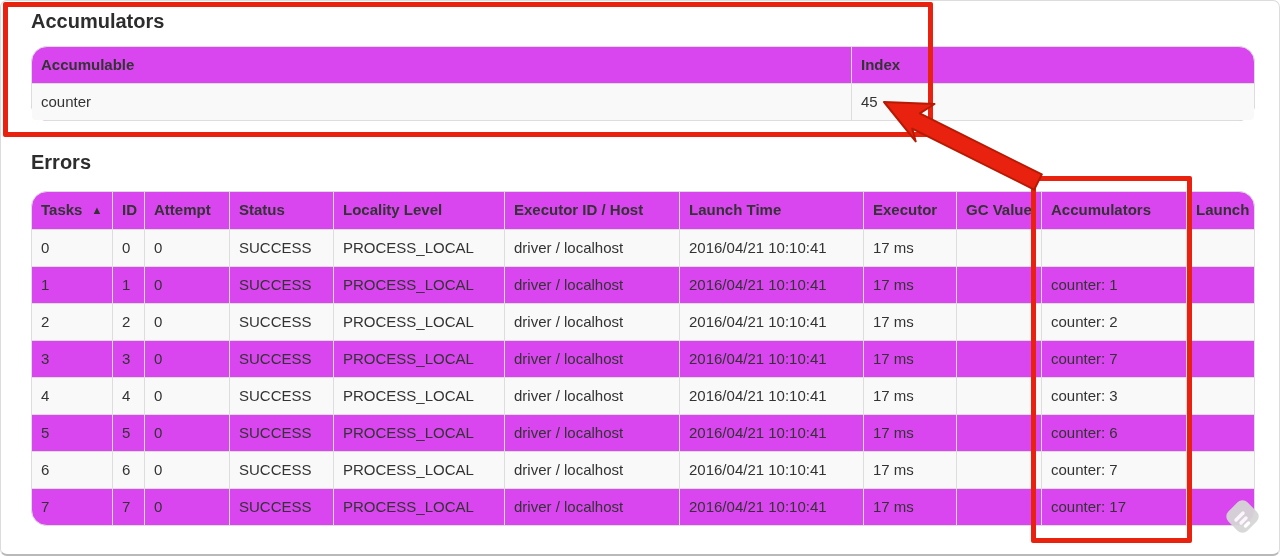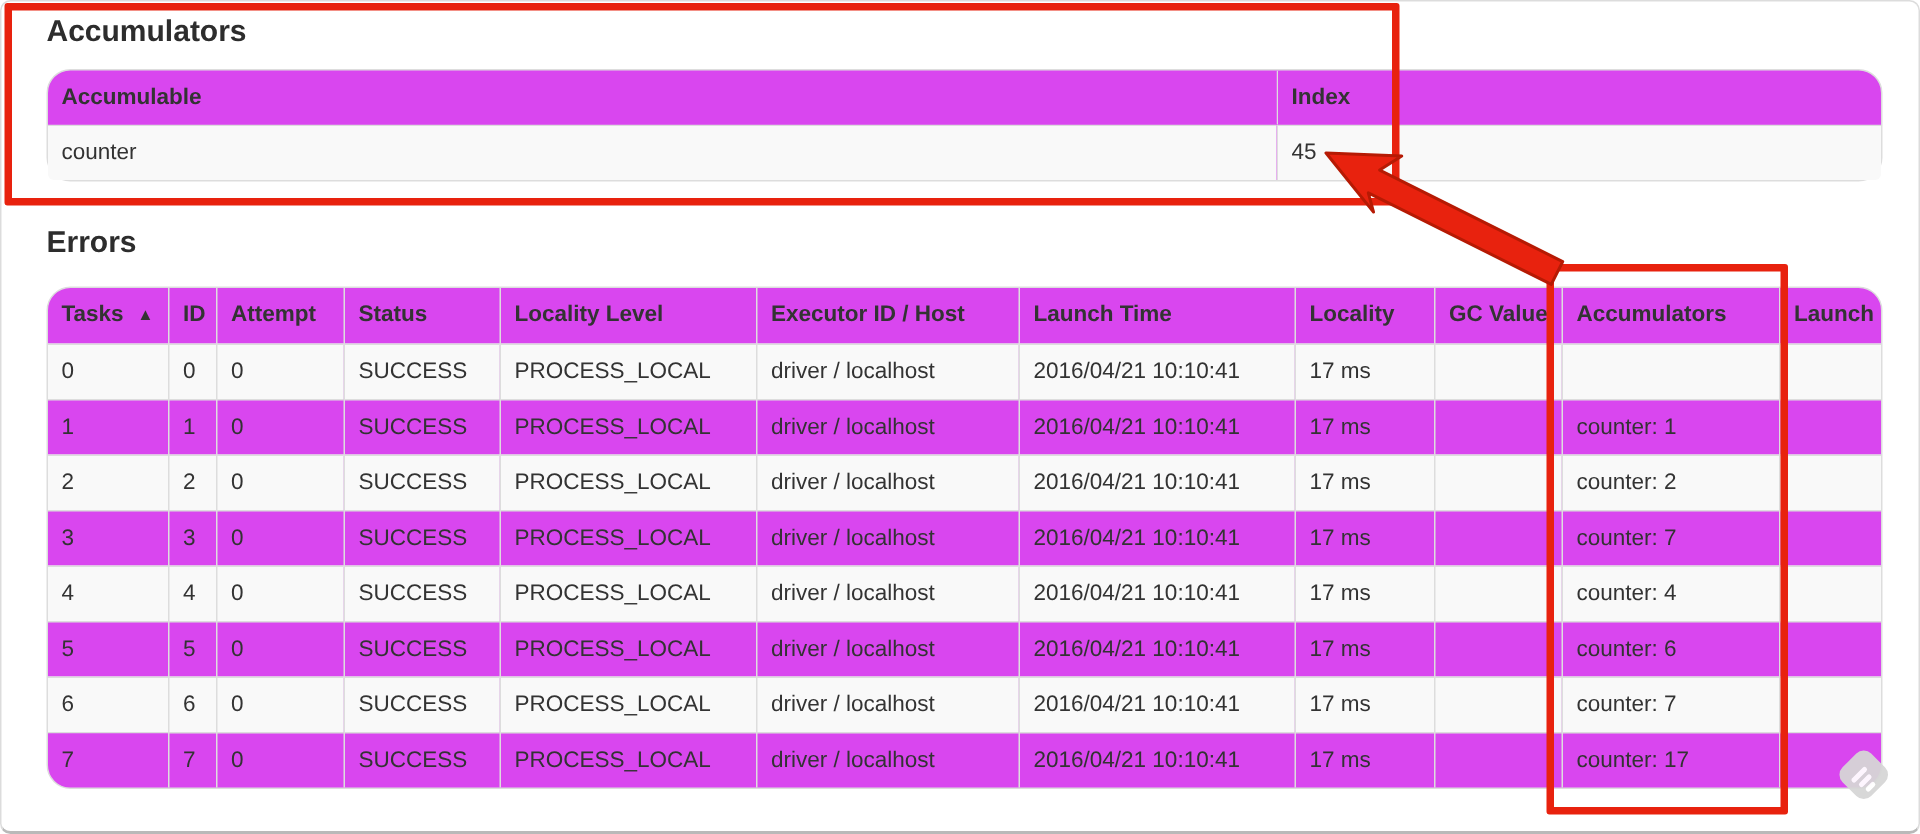--- a/index.html
+++ b/index.html
@@ -103,21 +103,21 @@
     <tr>
       <th>
         <span>Tasks</span><span class="sort">▲</span>
       </th>
       <th>ID</th>
       <th>Attempt</th>
       <th>Status</th>
       <th>Locality Level</th>
       <th>Executor ID / Host</th>
       <th>Launch Time</th>
-      <th>Locality</th>
+      <th>Executor</th>
       <th>GC Value</th>
       <th>Accumulators</th>
       <th>Launch</th>
     </tr>
   </thead>
   <tbody>
       <tr>
         <td>0</td>
         <td>0</td>
         <td>0</td>
@@ -172,21 +172,21 @@
       <tr>
         <td>4</td>
         <td>4</td>
         <td>0</td>
         <td>SUCCESS</td>
         <td>PROCESS_LOCAL</td>
         <td>driver / localhost</td>
         <td>2016/04/21 10:10:41</td>
         <td>17 ms</td>
         <td></td>
-        <td>counter: 4</td>
+        <td>counter: 3</td>
         <td></td>
       </tr>
       <tr>
         <td>5</td>
         <td>5</td>
         <td>0</td>
         <td>SUCCESS</td>
         <td>PROCESS_LOCAL</td>
         <td>driver / localhost</td>
         <td>2016/04/21 10:10:41</td>

